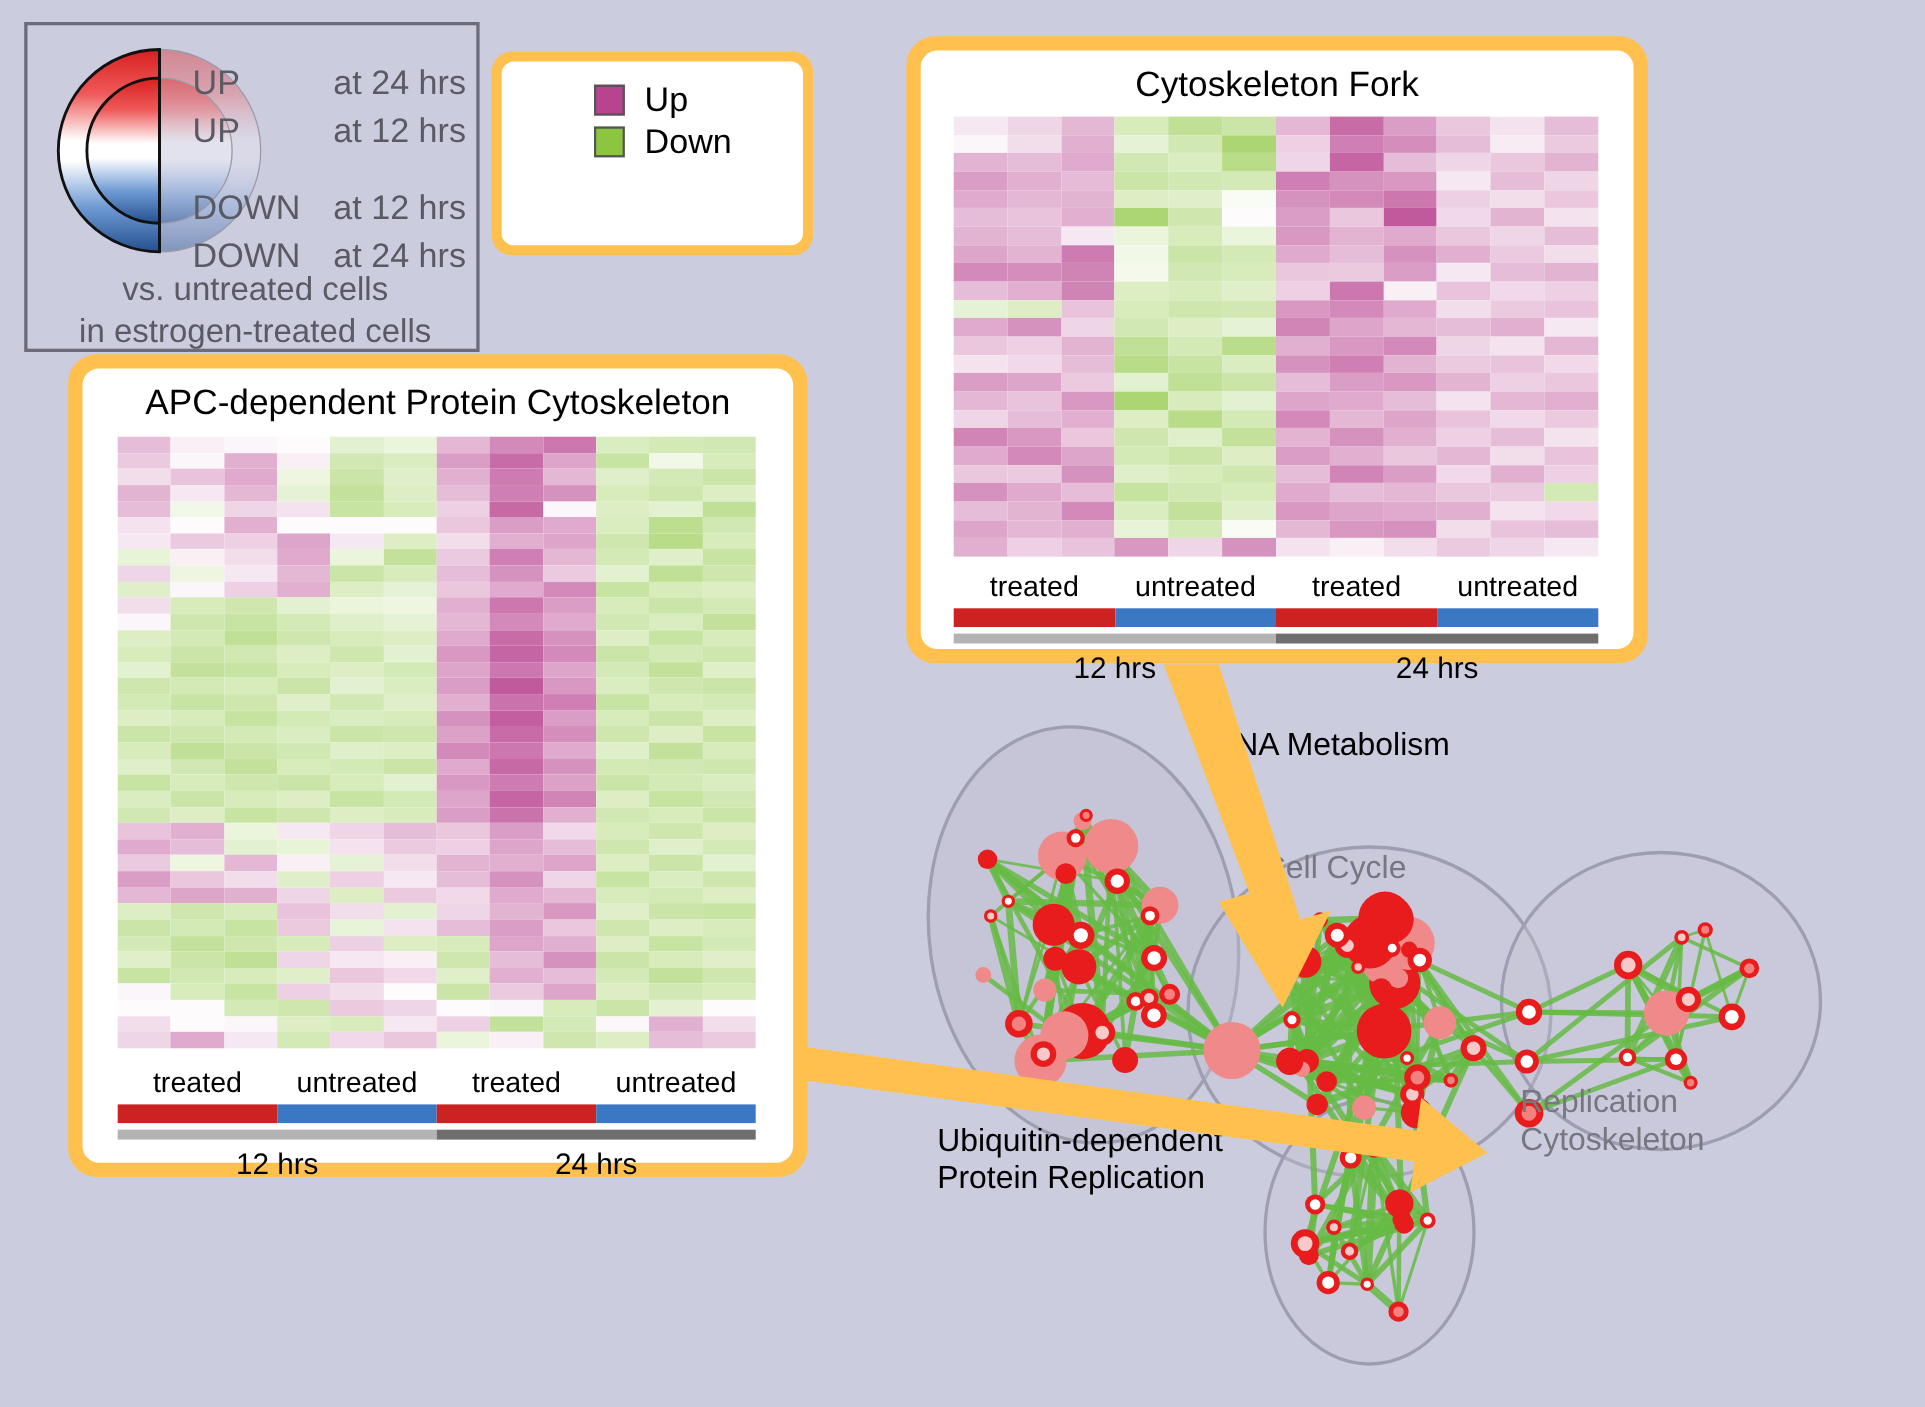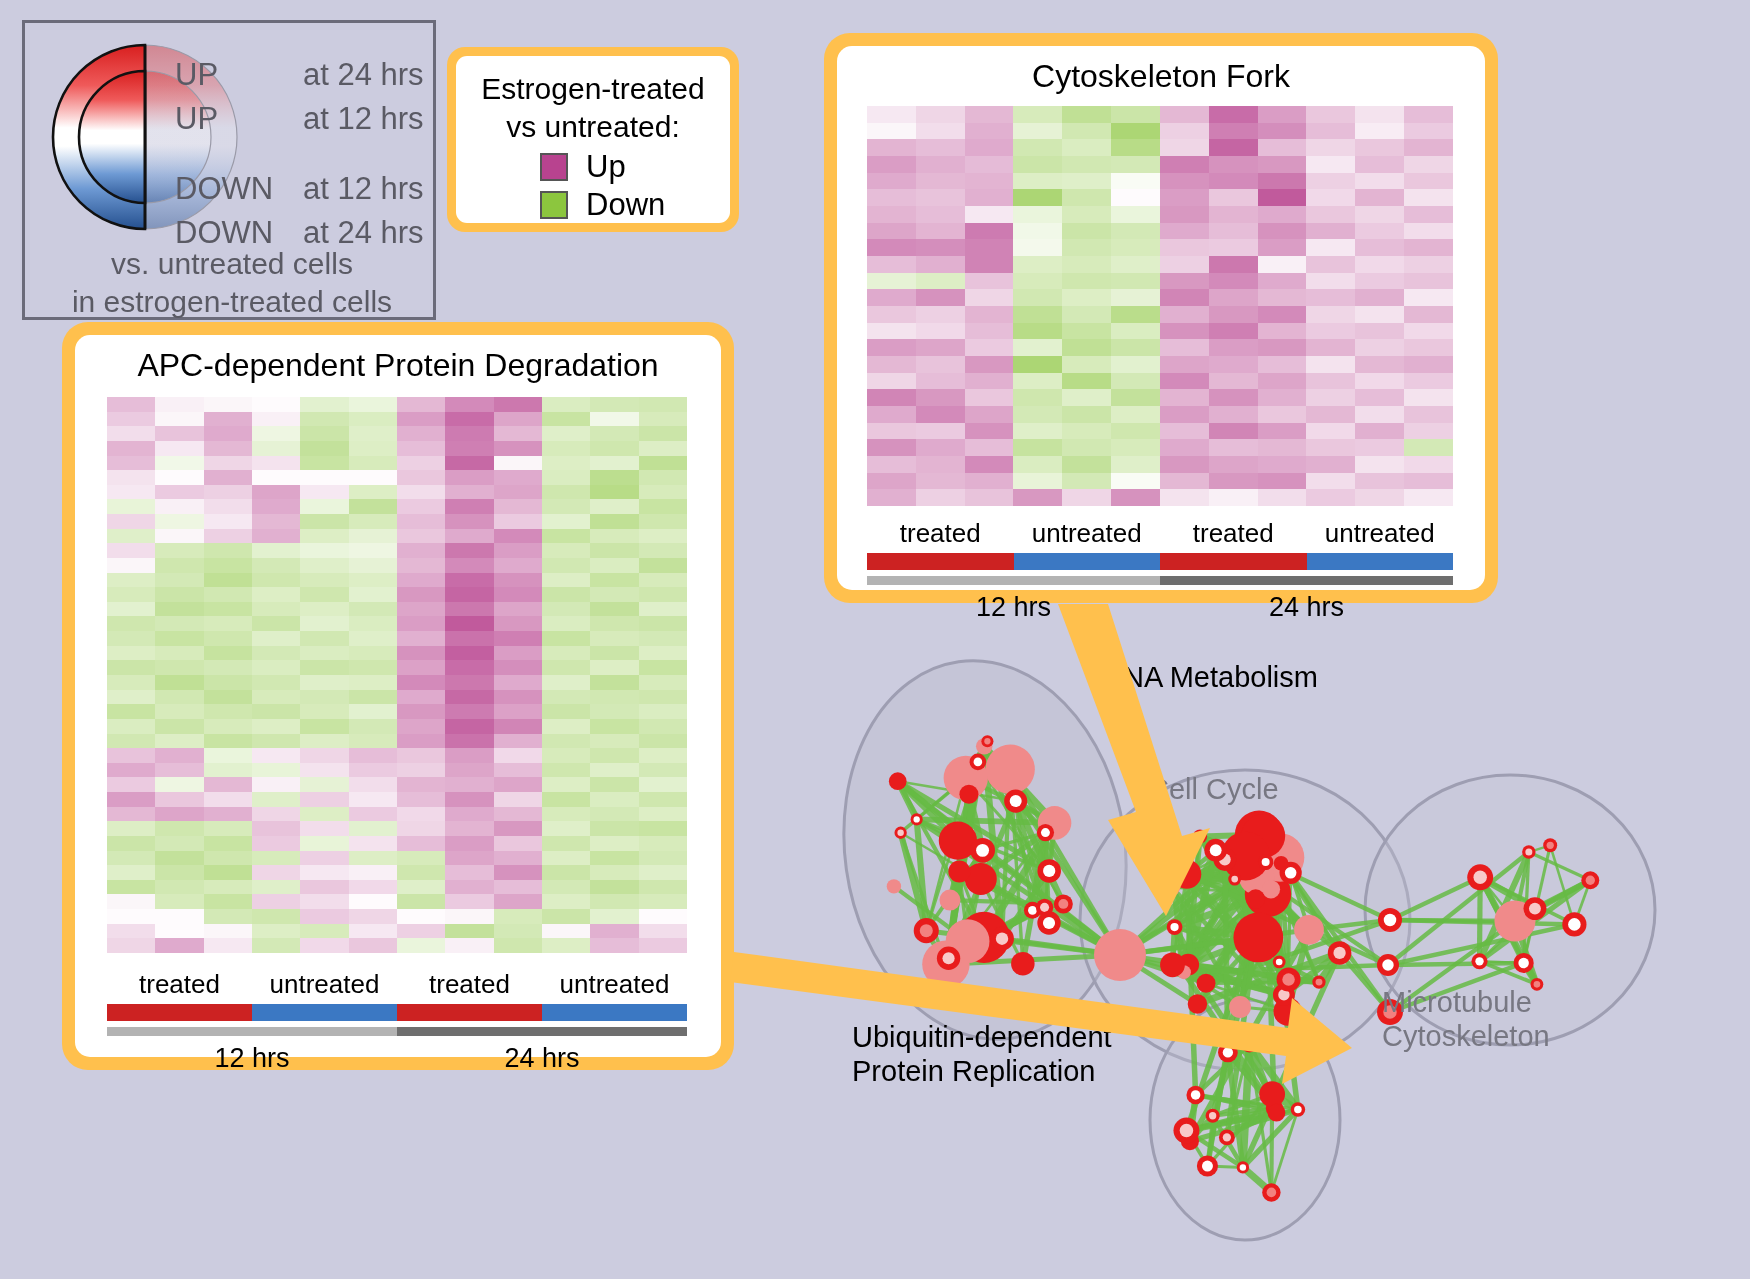--- a/index.html
+++ b/index.html
@@ -130,24 +130,20 @@
     </div>
 
     <div id="ring-caption">
       <div>vs. untreated cells</div>
       <div>in estrogen-treated cells</div>
     </div>
   </div>
 
   <div id="key-panel">
     <div id="key-inner">
-      <div id="key-title">
-        <div>Estrogen-treated</div>
-        <div>vs untreated:</div>
-      </div>
       <div class="key-row">
         <span class="swatch" id="sw-up" style="background: rgb(184, 67, 143);"></span>
         <span class="key-label">Up</span>
       </div>
       <div class="key-row">
         <span class="swatch" id="sw-down" style="background: rgb(140, 198, 62);"></span>
         <span class="key-label">Down</span>
       </div>
     </div>
   </div>
@@ -465,21 +461,21 @@
         <div class="time-names">
           <div>12 hrs</div>
           <div>24 hrs</div>
         </div>
       </div>
     </div>
   </div>
 
   <div class="hm-panel" id="apc-panel">
     <div class="hm-inner">
-      <div class="hm-title">APC-dependent Protein Degradation</div>
+      <div class="hm-title">APC-dependent Protein Cytoskeleton</div>
       <div class="hm-grid" id="apc-grid" style="left: 32px; top: 62px; width: 580px; height: 556px; grid-template-columns: repeat(12, 1fr); grid-template-rows: repeat(38, 1fr);">
           <div class="hm-cell" style="background: rgb(230, 189, 216);"></div>
           <div class="hm-cell" style="background: rgb(249, 240, 246);"></div>
           <div class="hm-cell" style="background: rgb(251, 246, 249);"></div>
           <div class="hm-cell" style="background: rgb(254, 251, 253);"></div>
           <div class="hm-cell" style="background: rgb(226, 241, 207);"></div>
           <div class="hm-cell" style="background: rgb(234, 245, 220);"></div>
           <div class="hm-cell" style="background: rgb(228, 184, 212);"></div>
           <div class="hm-cell" style="background: rgb(211, 138, 186);"></div>
           <div class="hm-cell" style="background: rgb(204, 120, 174);"></div>
@@ -1412,21 +1408,21 @@
         <circle cx="600" cy="300" r="12" fill="#e81c1c"></circle>
         <circle cx="600" cy="300" r="6.24" fill="#ffffff"></circle>
         <circle cx="598" cy="345" r="11" fill="#e81c1c"></circle>
         <circle cx="598" cy="345" r="5.720000000000001" fill="#ffffff"></circle>
         <circle cx="600" cy="392" r="13" fill="#e81c1c"></circle>
         <circle cx="600" cy="392" r="6.76" fill="#f2817f"></circle>
       </svg>
 
     <div class="net-label" id="lbl-dna">DNA Metabolism</div>
     <div class="net-label" id="lbl-cc">Cell Cycle</div>
-    <div class="net-label" id="lbl-mt">Microtubule
+    <div class="net-label" id="lbl-mt">Replication
 Cytoskeleton</div>
     <div class="net-label" id="lbl-ubq">Ubiquitin-dependent
 Protein Replication</div>
   </div>
 
   <svg id="arrows" viewBox="0 0 1750 1279">
 
     <path d="M1058,604 L1108,604 L1182,836 L1210,828 L1166,916 L1108,820 L1136,812 Z" fill="#ffc04d"></path>
 
     <path d="M734,952 L1288,1028 L1292,998 L1352,1048 L1282,1084 L1286,1056 L730,982 Z" fill="#ffc04d"></path>

